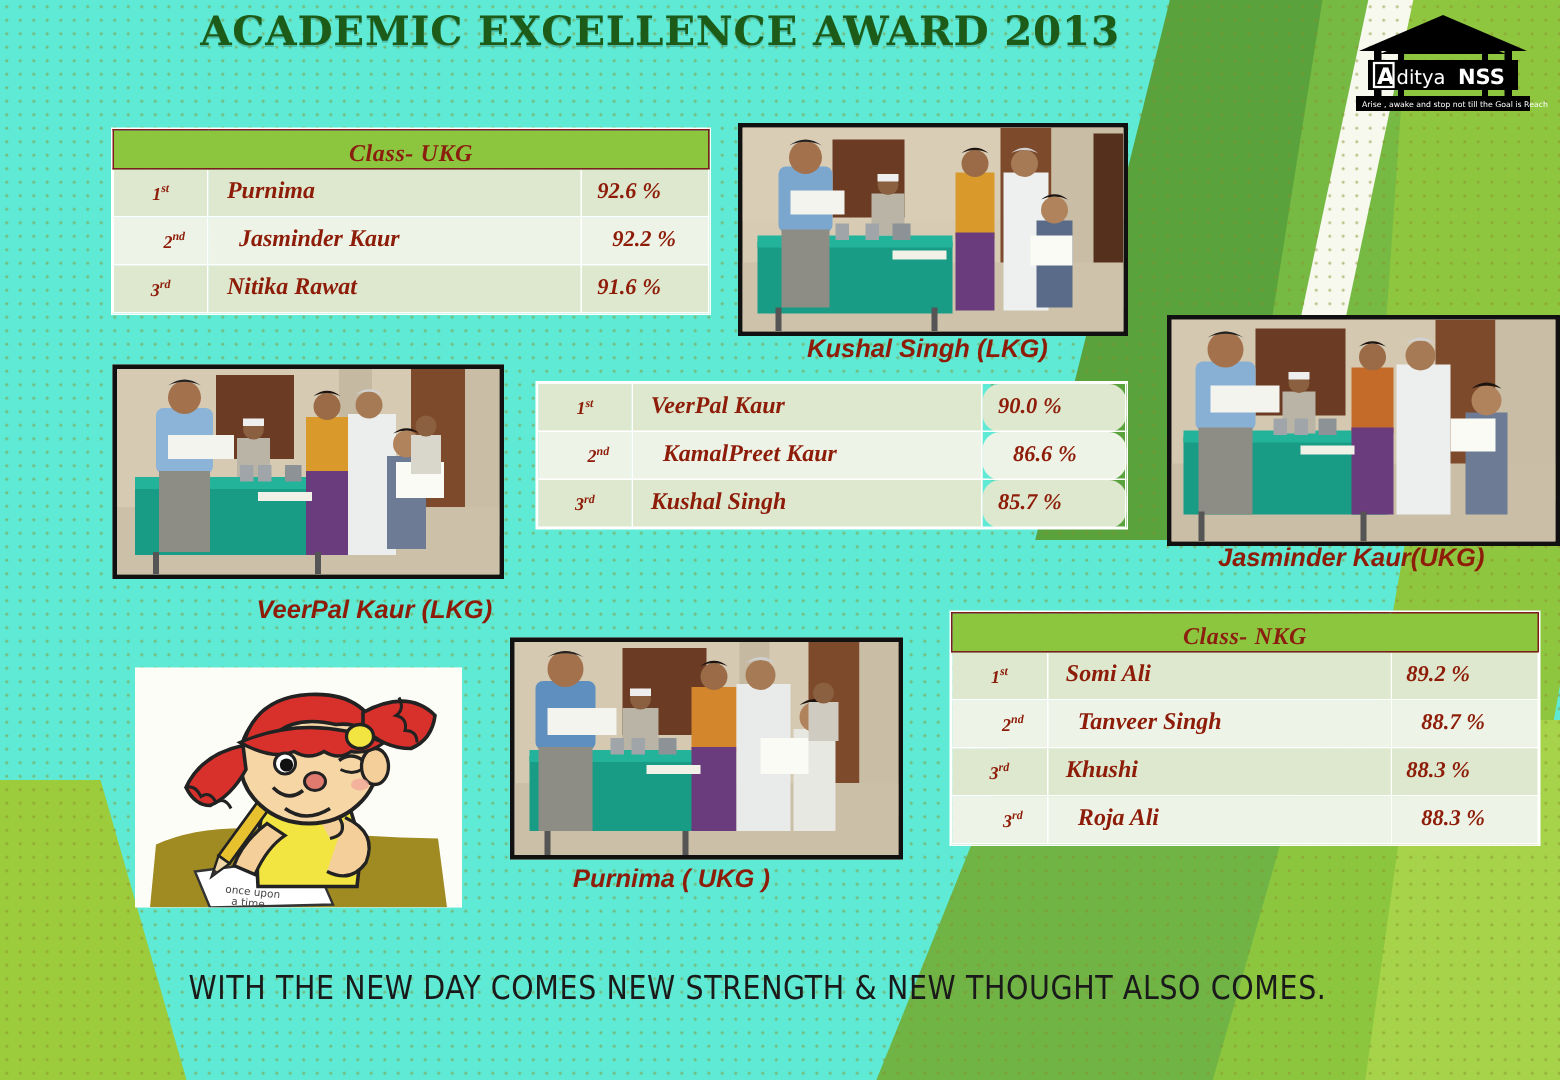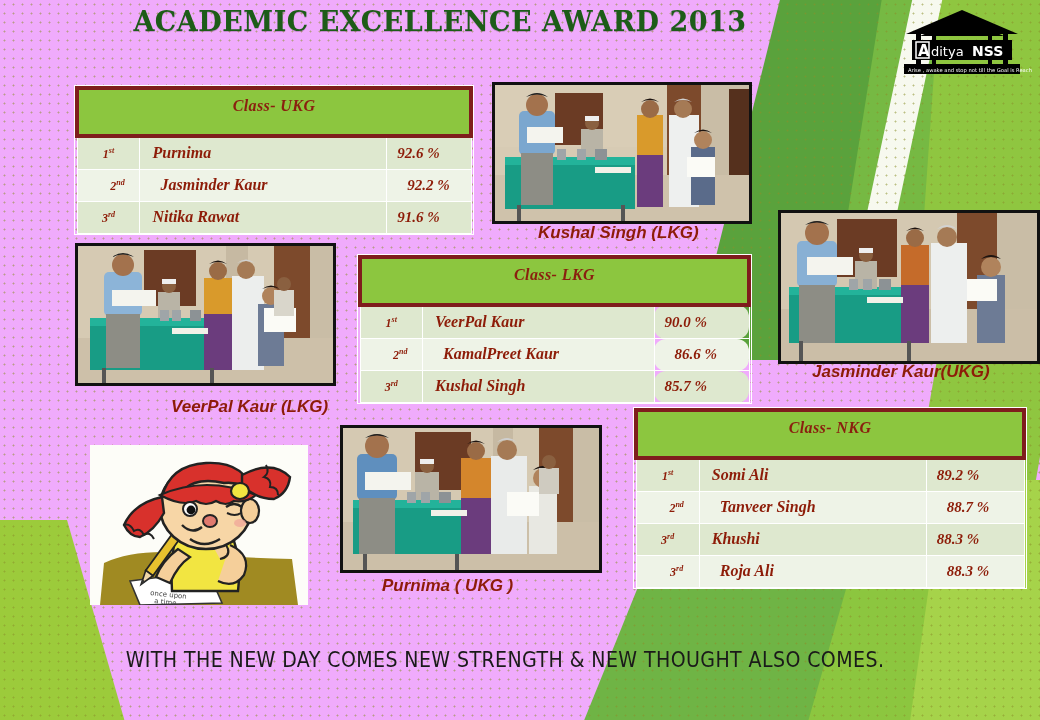--- a/index.html
+++ b/index.html
@@ -8,21 +8,21 @@
     font-family:"Liberation Serif", serif;
     background:#ffffff;
     position:relative;
   }
 
   
   #poster{
     position:absolute;inset:0;
     width:1040px;height:720px;
     overflow:hidden;
-    background:#f0abfc;
+    background:#5eead4;
   }
 
   
   .dots{
     position:absolute;inset:0;
     background-image:radial-gradient(#8a8f2a 0.9px, transparent 1.1px);
     background-size:9px 9px;
     opacity:.55;
     pointer-events:none;
     z-index:5;
@@ -116,22 +116,22 @@
     box-shadow:0 0 0 1px #ffffff;
     font-family:"Liberation Serif", serif;
   }
   .tbl .hdr td{
     background:#8cc63f;
     color:#8a1f0f;
     font-size:16px;
     font-style:italic;
     font-weight:bold;
     text-align:center;
-    padding:7px 0 19px 0;
-    border:4px solid #7f1d1d;
+    padding:7px 0 0 0;
+    border:1px solid #7f1d1d;
     letter-spacing:.4px;
   }
   .tbl td{
     border:1px solid #ffffff;
     color:#8d1c08;
     font-style:italic;
     font-weight:bold;
   }
   .tbl tr.r-odd td{background:#dee8cf;}
   .tbl tr.r-even td{background:#eef3e7;padding-left:20px;}
@@ -268,23 +268,20 @@
       <tr class="r-odd">
         <td class="c-rank"><span>3</span><sup>rd</sup></td>
         <td class="c-name">Nitika Rawat</td>
         <td class="c-pct">91.6 %</td>
       </tr>
     </tbody>
       </table>
 
     <table class="tbl" id="tbl-lkg">
       <tbody>
-          <tr class="hdr">
-        <td colspan="3">Class- LKG</td>
-      </tr>
       <tr class="r-odd">
         <td class="c-rank"><span>1</span><sup>st</sup></td>
         <td class="c-name">VeerPal Kaur</td>
         <td class="c-pct">90.0 %</td>
       </tr>
       <tr class="r-even">
         <td class="c-rank"><span>2</span><sup>nd</sup></td>
         <td class="c-name">KamalPreet Kaur</td>
         <td class="c-pct">86.6 %</td>
       </tr>

